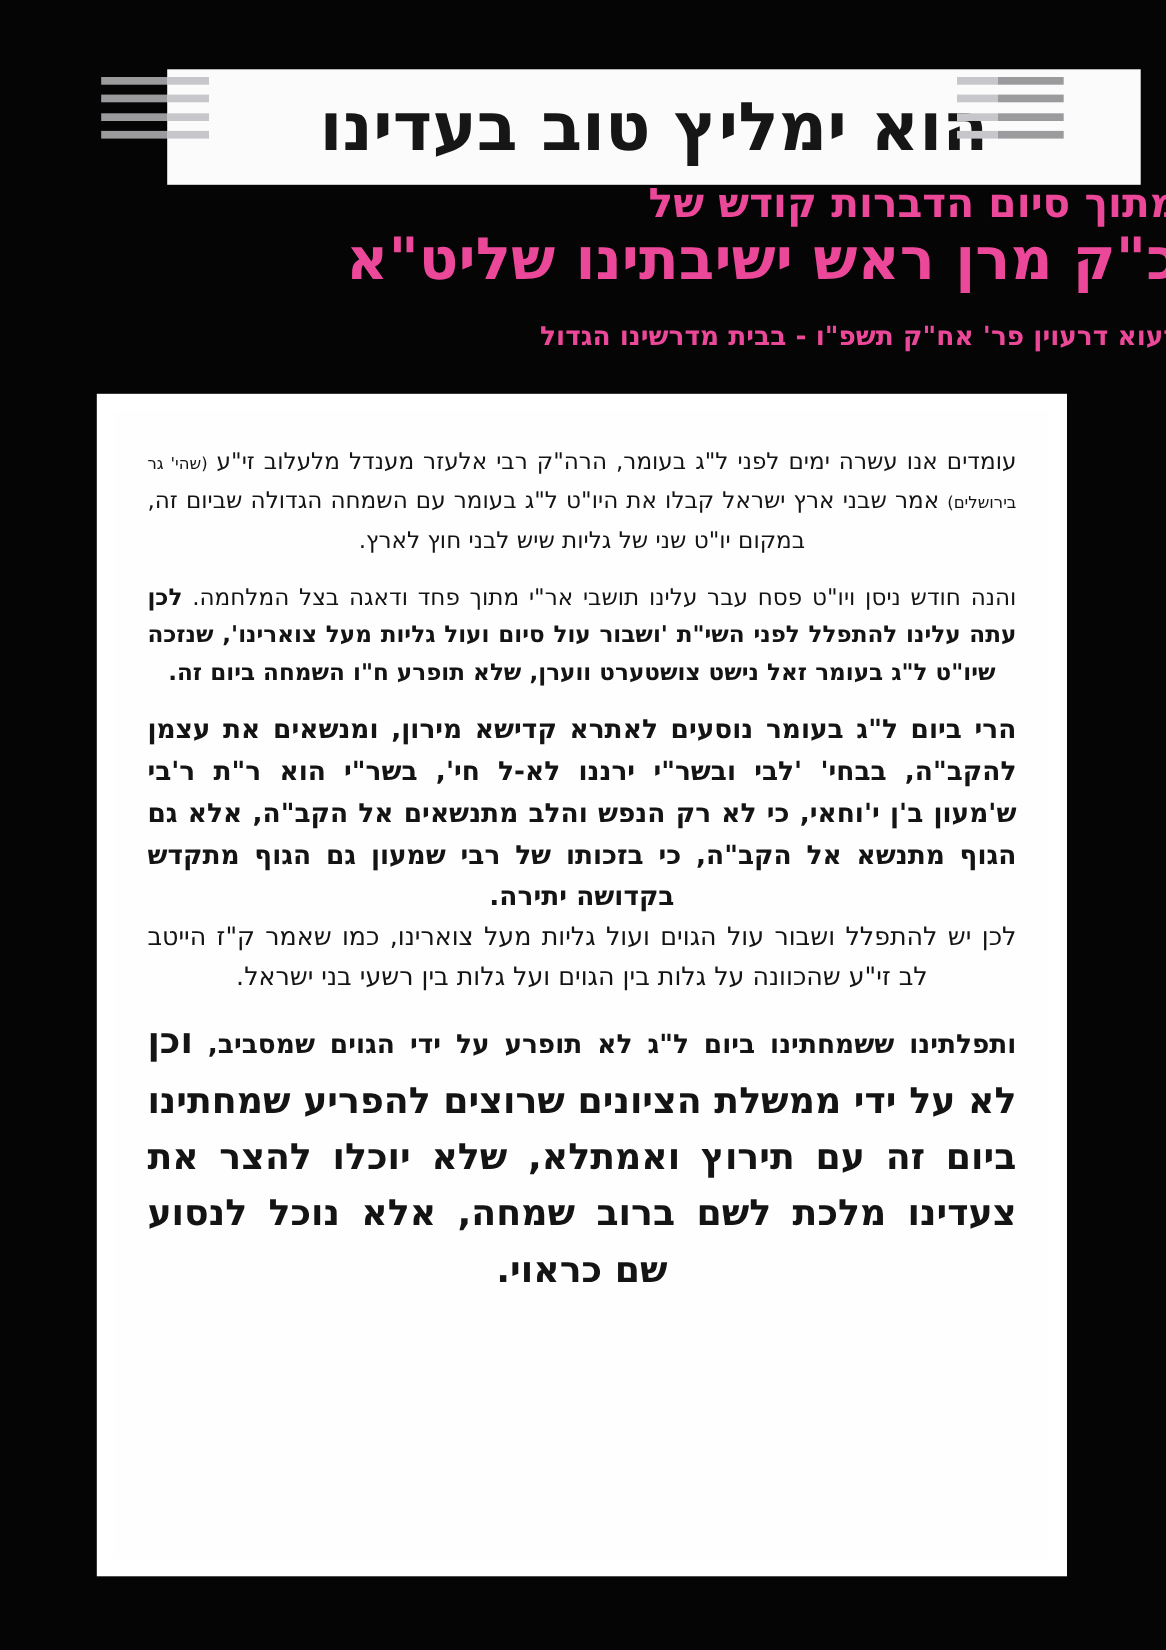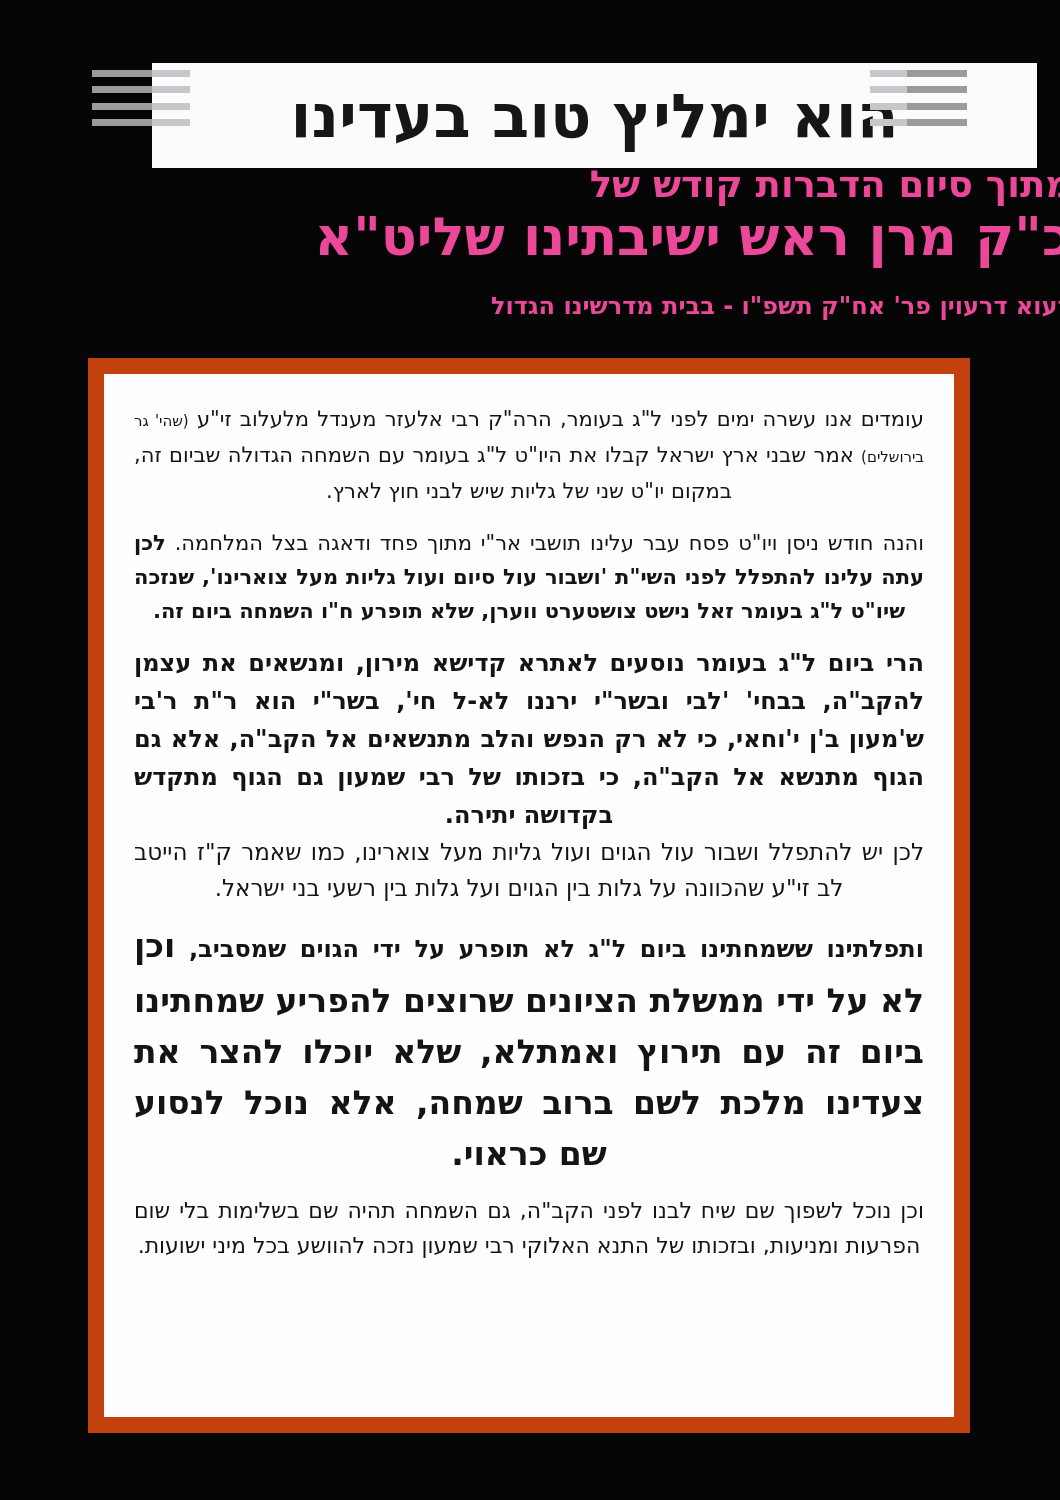--- a/index.html
+++ b/index.html
@@ -35,21 +35,21 @@
 
   
   .hdr{position:absolute;left:0;width:100%;color:#ec4899;direction:rtl;white-space:nowrap;margin-left:12px;}
   .hdr1{top:163px;font-size:37px;font-weight:bold;}
   .hdr2{top:206px;font-size:53px;font-weight:bold;}
   .hdr3{top:292px;font-size:24px;font-weight:bold;}
 
   
   .main-frame{
     position:absolute;left:88px;top:358px;width:882px;height:1075px;
-    background:#c2410c;box-sizing:border-box;padding:16px;
+    background:#ffffff;box-sizing:border-box;padding:16px;
   }
   .main-white{
     width:100%;height:100%;background:#fefefe;
     box-sizing:border-box;padding:28px 30px 20px 30px;
     overflow:hidden;
   }
   .para{
     direction:rtl;
     text-align:justify;
     text-align-last:center;
@@ -104,18 +104,17 @@
       </p>
 
       <p class="para p3">הרי ביום ל"ג בעומר נוסעים לאתרא קדישא מירון, ומנשאים את עצמן להקב"ה, בבחי' 'לבי ובשר"י ירננו לא-ל חי', בשר"י הוא ר"ת ר'בי ש'מעון ב'ן י'וחאי, כי לא רק הנפש והלב מתנשאים אל הקב"ה, אלא גם הגוף מתנשא אל הקב"ה, כי בזכותו של רבי שמעון גם הגוף מתקדש בקדושה יתירה.</p>
 
       <p class="para p4">לכן יש להתפלל ושבור עול הגוים ועול גליות מעל צוארינו, כמו שאמר ק"ז הייטב לב זי"ע שהכוונה על גלות בין הגוים ועל גלות בין רשעי בני ישראל.</p>
 
       <p class="para p5">
         <span class="first-line">ותפלתינו ששמחתינו ביום ל"ג לא תופרע על ידי הגוים שמסביב, </span><span>וכן לא על ידי ממשלת הציונים שרוצים להפריע שמחתינו ביום זה עם תירוץ ואמתלא, שלא יוכלו להצר את צעדינו מלכת לשם ברוב שמחה, אלא נוכל לנסוע שם כראוי.</span>
       </p>
 
-      <p class="para p6">וכן נוכל לשפוך שם שיח לבנו לפני הקב"ה, גם השמחה תהיה שם בשלימות בלי שום הפרעות ומניעות, ובזכותו של התנא האלוקי רבי שמעון נזכה להוושע בכל מיני ישועות.</p>
 
     </div>
   </div>
 
 </div>
 
 </body></html>

